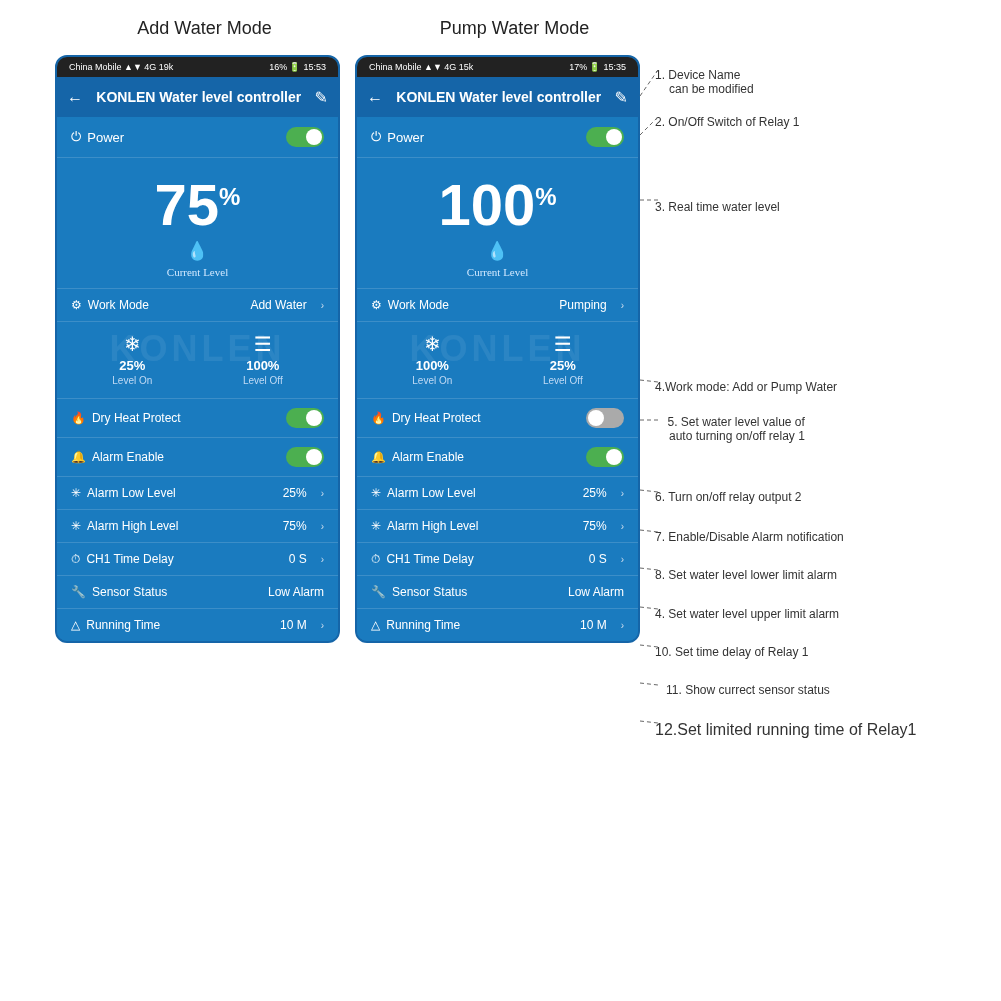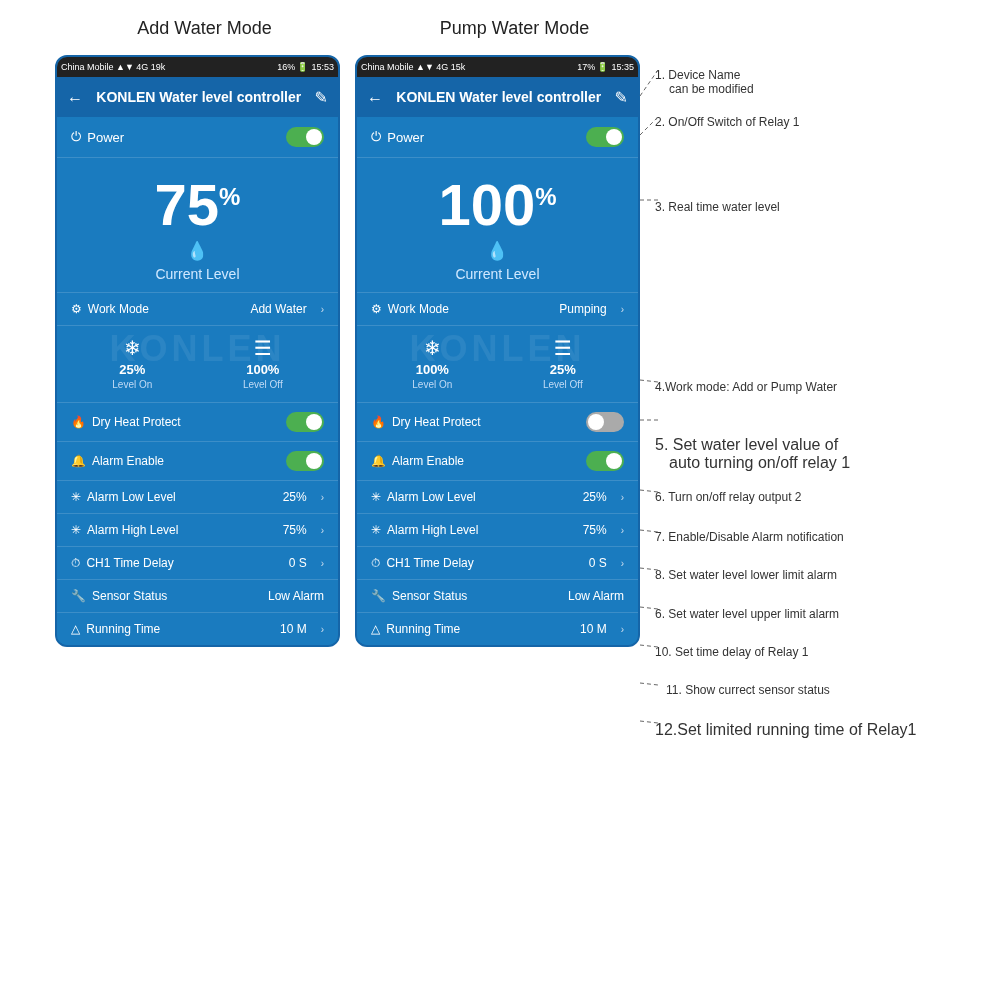--- a/index.html
+++ b/index.html
@@ -48,21 +48,21 @@
     }
 
     
     .status-bar {
       background: #222;
       color: #fff;
       font-size: 9px;
       display: flex;
       justify-content: space-between;
       align-items: center;
-      padding: 3px 4px;
+      padding: 3px 12px;
       height: 20px;
     }
 
     
     .app-header {
       background: #1565a8;
       display: flex;
       align-items: center;
       justify-content: space-between;
       padding: 8px 10px;
@@ -115,22 +115,23 @@
     }
     .level-percent {
       color: #fff;
       font-size: 58px;
       font-weight: bold;
       line-height: 1;
     }
     .level-percent sup { font-size: 24px; vertical-align: super; }
     .current-level-label {
       color: #d0e8ff;
-      font-size: 14px;
+      font-size: 11px;
       margin-top: 4px;
+      font-family: Liberation Serif, serif;
     }
     .drop-icon {
       font-size: 18px;
       color: #b0d4f5;
       display: block;
       margin-top: 6px;
     }
     .watermark {
       position: absolute;
       font-size: 36px;
@@ -464,39 +465,39 @@
     </div>
 
     <div style="position:absolute; top:145px; left:0; font-size:12px; color:#333; white-space:nowrap;">
       <span>3. Real time water level</span>
     </div>
 
     <div style="position:absolute; top:325px; left:0; font-size:12px; color:#333; white-space:nowrap;">
       <span>4.Work mode: Add or Pump Water</span>
     </div>
 
-    <div style="position:absolute; top:381px; left:0; font-size:16px; color:#333; white-space:nowrap;">
+    <div style="position:absolute; top:360px; left:0; font-size:12px; color:#333; white-space:nowrap;text-align:right;">
       <span>5. Set water level value of</span><br>
       <span style="padding-left:14px;">auto turning on/off relay 1</span>
     </div>
 
     <div style="position:absolute; top:435px; left:0; font-size:12px; color:#333; white-space:nowrap;">
       <span>6. Turn on/off relay output 2</span>
     </div>
 
     <div style="position:absolute; top:475px; left:0; font-size:12px; color:#333; white-space:nowrap;">
       <span>7. Enable/Disable Alarm notification</span>
     </div>
 
     <div style="position:absolute; top:513px; left:0; font-size:12px; color:#333; white-space:nowrap;">
       <span>8. Set water level lower limit alarm</span>
     </div>
 
     <div style="position:absolute; top:552px; left:0; font-size:12px; color:#333; white-space:nowrap;">
-      <span>6. Set water level upper limit alarm</span>
+      <span>4. Set water level upper limit alarm</span>
     </div>
 
     <div style="position:absolute; top:590px; left:0; font-size:12px; color:#333; white-space:nowrap;">
       <span>10. Set time delay of Relay 1</span>
     </div>
 
     <div style="position:absolute; top:628px; left:0; font-size:12px; color:#333; white-space:nowrap;margin-left:11px;">
       <span>11. Show currect sensor status</span>
     </div>
 

